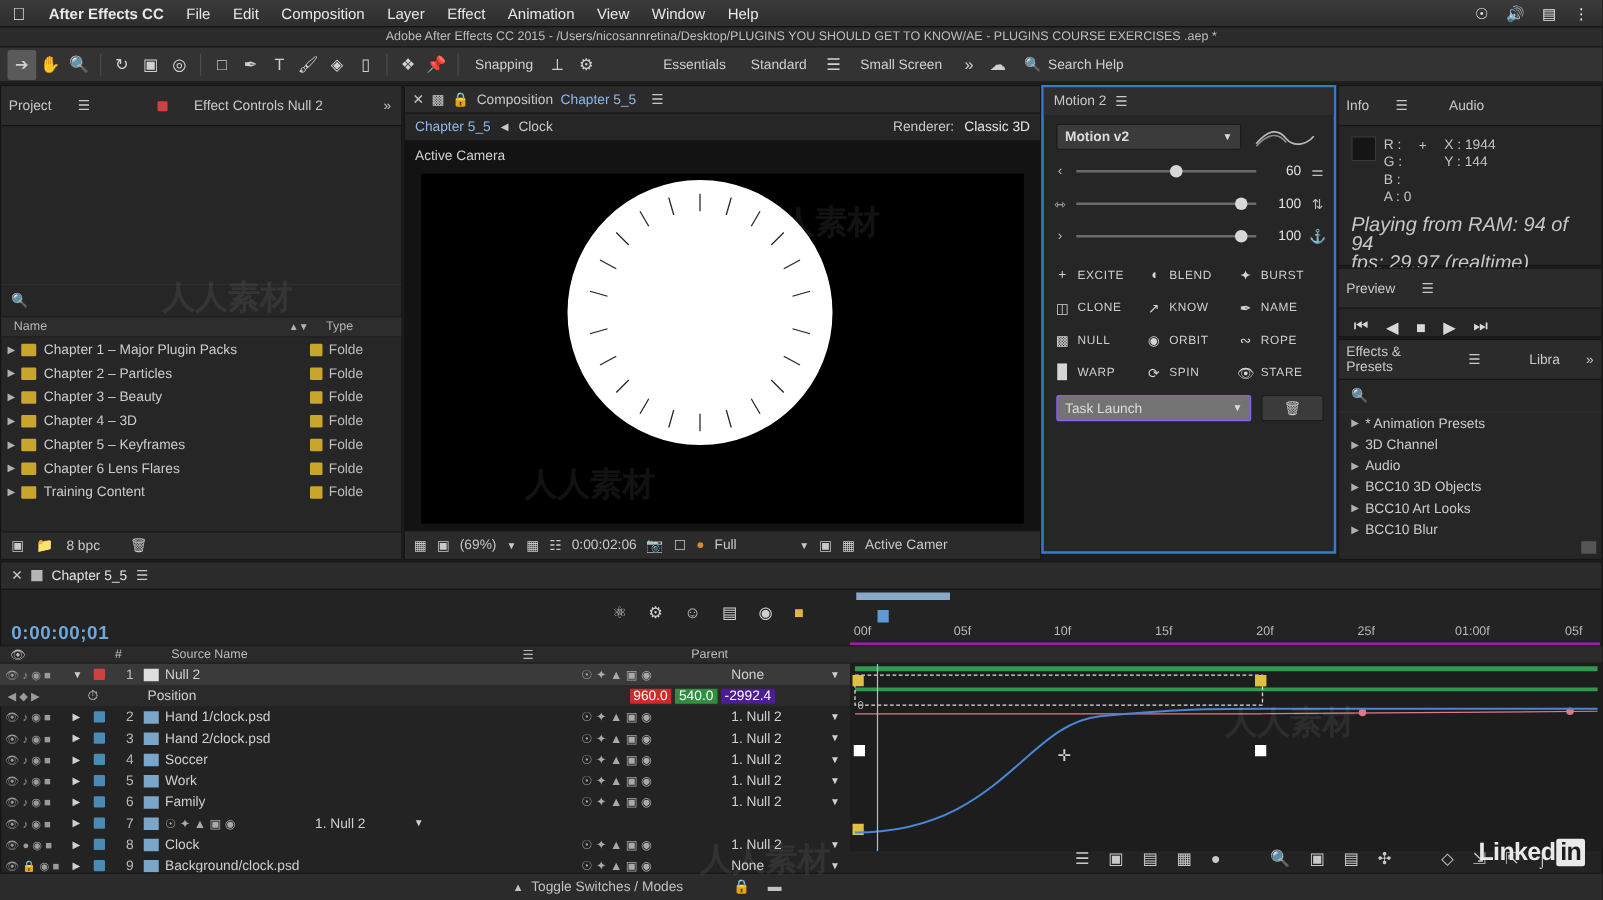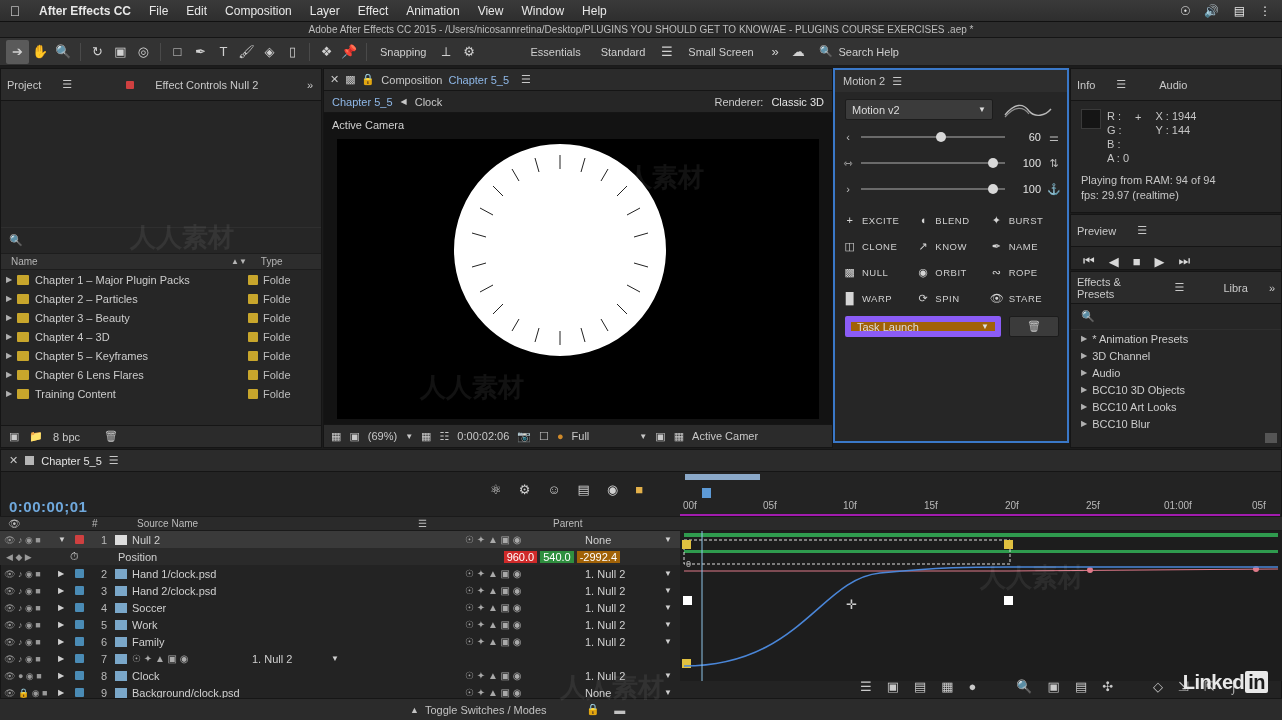--- a/index.html
+++ b/index.html
@@ -83,43 +83,43 @@
     border-radius:50%; background:#fff; border:3px solid #fff;
   }
   .comp-foot { position:absolute; left:0; bottom:0; width:100%; height:23px; background:#2b2b2b;
      border-top:1px solid #151515; display:flex; align-items:center; gap:8px; padding-left:7px; font-size:11px;}
 
   
   #motion { left:833px; top:68px; width:236px; height:375px; background:#262626; border:2px solid #3a78c8; }
   .motion-head { height:22px; background:#2e2e2e; display:flex; align-items:center; padding-left:8px; gap:7px; font-size:11px;}
   .motion-select {
     margin:7px 10px 4px 10px; height:21px; background:#3b3b3b; border:1px solid #1c1c1c;
-    display:flex; align-items:center; padding:0 6px; font-size:11px; color:#dcdcdc; border-radius:2px;
+    display:flex; align-items:center; padding:0 6px; font-size:11px; color:#dcdcdc; border-radius:2px;font-weight:bold;
   }
   .slider-row { display:flex; align-items:center; height:26px; padding:0 6px; gap:6px; }
   .slider-row .ico { width:14px; text-align:center; color:#bdbdbd; font-size:11px;}
   .track { flex:1; height:2px; background:#6a6a6a; position:relative; }
   .knob { position:absolute; top:-4px; width:10px; height:10px; border-radius:50%; background:#d8d8d8; }
   .sval { width:30px; text-align:right; font-size:11px; color:#e2e2e2; }
   .btn-grid { display:grid; grid-template-columns:1fr 1fr 1fr; gap:2px 0; padding:6px 4px 0 8px; }
   .mbtn { display:flex; align-items:center; gap:5px; height:24px; font-size:9.5px; color:#cfcfcf; letter-spacing:0.5px;}
   .mbtn .gl { width:14px; text-align:center; font-size:11px; color:#d5d5d5;}
   .task-row { display:flex; align-items:center; padding:6px 8px 0 10px; gap:8px;}
-  .task-sel { flex:1; height:21px; background:#a16207; border:6px solid #8b5cf6; display:flex;
+  .task-sel { flex:1; height:21px; background:#737373; border:1px solid #8b5cf6; display:flex;
      align-items:center; padding:0 6px; font-size:11px; color:#dcdcdc; border-radius:2px;}
   .task-btn { width:50px; height:21px; background:#3b3b3b; border:1px solid #1c1c1c; border-radius:2px;
      display:flex; align-items:center; justify-content:center; font-size:11px;}
 
   
   #info { left:1070px; top:68px; width:212px; height:145px; background:#262626; }
   .info-grid { display:flex; padding:8px 10px 0 10px; gap:6px; font-size:11px; }
   .swatch { width:20px; height:20px; background:#151515; border:1px solid #3a3a3a; }
   .rgba { line-height:14px; color:#c6c6c6; }
   .xy { margin-left:auto; line-height:14px; color:#c6c6c6; text-align:left;}
-  .info-text { padding:8px 10px 0 10px; font-size:11px; color:#c6c6c6; line-height:15px; }
+  .info-text { padding:8px 10px 0 10px; font-size:16px; color:#c6c6c6; line-height:15px;font-style:italic; }
 
   
   #preview { left:1070px; top:214px; width:212px; height:56px; background:#262626; }
   .preview-ctrls { display:flex; align-items:center; justify-content:flex-start; gap:14px; padding:6px 0 0 12px; font-size:13px; color:#d8d8d8;}
 
   
   #effects { left:1070px; top:271px; width:212px; height:177px; background:#262626; }
   .fx-search { height:26px; display:flex; align-items:center; padding-left:10px; border-bottom:1px solid #2f2f2f;}
   .fx-row { height:17px; display:flex; align-items:center; font-size:11px; color:#cccccc; padding-left:10px; gap:5px;}
   .fx-row .tri { font-size:8px; color:#b0b0b0; }
@@ -610,21 +610,21 @@
           <span>None</span>
           <span style="font-size:8px;margin-left:auto;padding-right:8px">▼</span>
         </span>
     </div>
     <div class="layer-row" style="position:relative;background:#2a2a2a;">
       <span style="width:58px;padding-left:6px;font-size:9px;color:#9a9a9a">◀ ◆ ▶</span>
       <span style="width:60px;padding-left:12px">⏱</span>
       <span class="lname">Position</span>
       <span style="background:#cf2a2a;color:#fff;padding:0 3px;margin-right:3px">960.0</span>
       <span style="background:#2f8f3f;color:#fff;padding:0 3px;margin-right:3px">540.0</span>
-      <span style="background:#a16207;color:#fff;padding:0 3px;margin-right:60px">-2992.4</span>
+      <span style="background:#4c1d95;color:#fff;padding:0 3px;margin-right:60px">-2992.4</span>
     </div>
     <div class="layer-row" style="position:relative;">
       <span class="eyes">👁 ♪ ◉ ■</span>
       <span style="font-size:8px;width:10px">▶</span>
       <span class="colorchip" style="background:#4a8bb5"></span>
       <span class="num">2</span>
       <span style="width:12px;height:10px;background:#7aa7c9;margin:0 5px 0 8px"></span>
       <span class="lname">Hand 1/clock.psd</span>
       <span class="switches">☉ ✦ ▲ ▣ ◉</span>
       <span class="parent">

